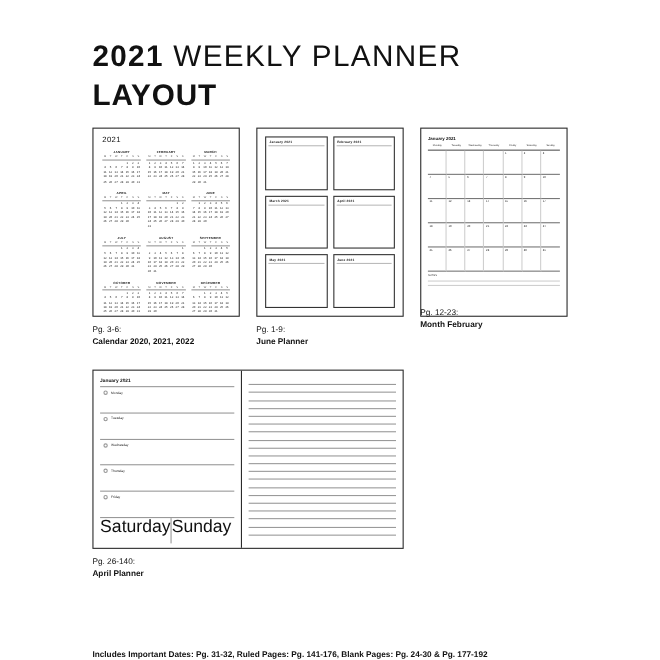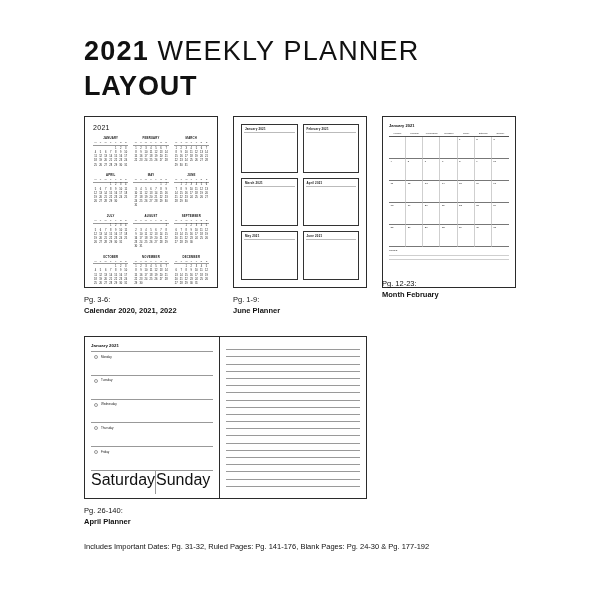--- a/index.html
+++ b/index.html
@@ -198,21 +198,21 @@
   .wp-right { flex: 1; padding: 6px 6px 4px 6px; display: flex; flex-direction: column; justify-content: flex-start; }
   .wp-line { border-bottom: 0.5px solid #9a9a9a; height: 7.2px; }
 
   
   .footer {
     position: absolute;
     left: 84px; top: 541px;
     font-size: 7.5px;
     line-height: 12px;
   }
-  .footer .f1 { font-weight: 400; }
+  .footer .f1 { font-weight: 700; margin-top: 48px; }
   .footer .f2 { font-weight: 700; }
 </style>
 </head>
 <body>
 
 <div class="page">
 
   <div class="title-block">
     <div class="title-line1"><span class="yr">2021</span><span class="rest"> WEEKLY PLANNER</span></div>
     <div class="title-line2">LAYOUT</div>

